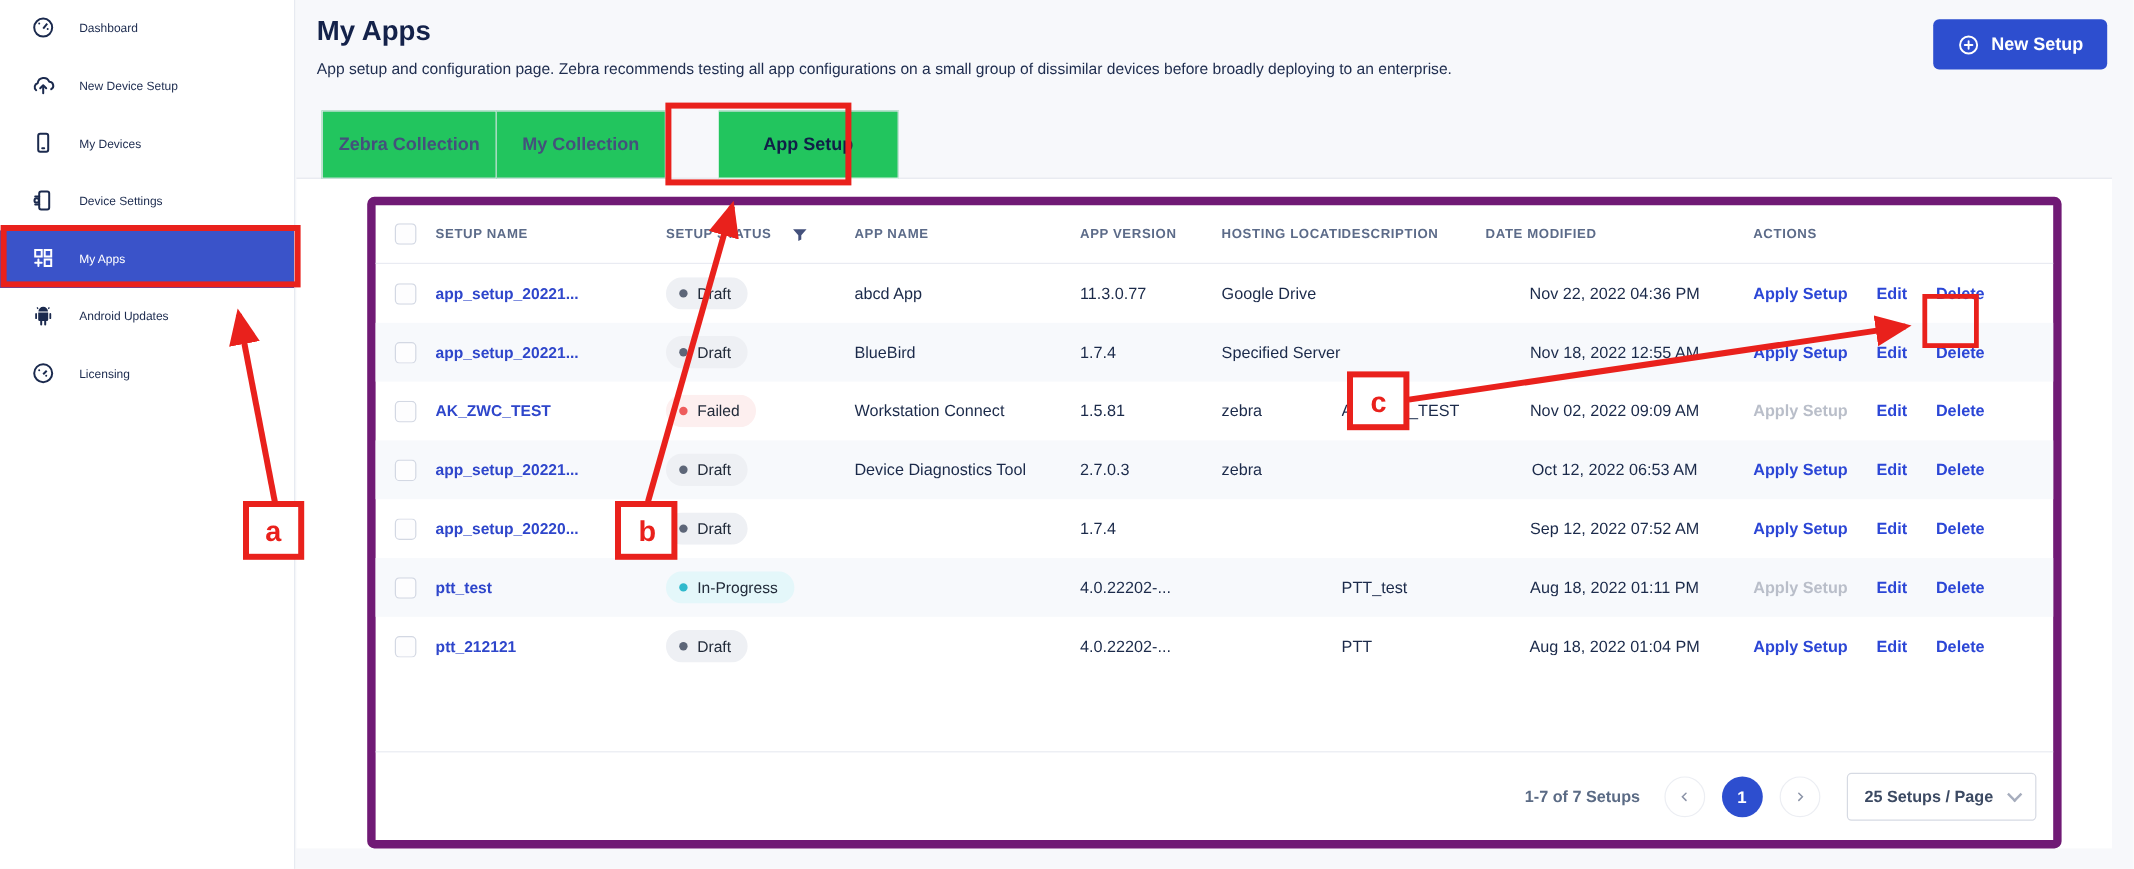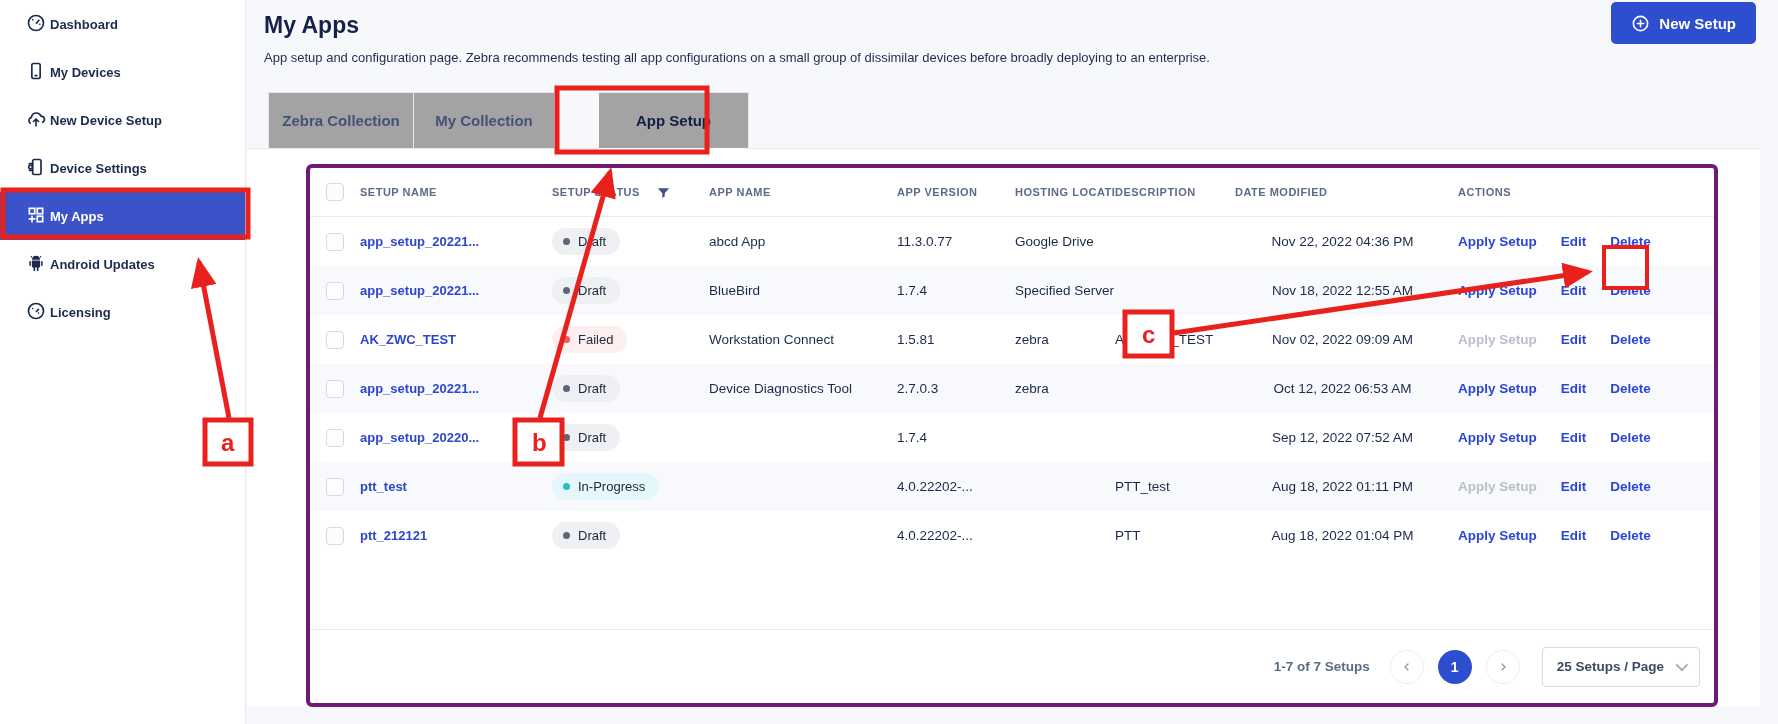--- a/index.html
+++ b/index.html
@@ -11,59 +11,59 @@
     overflow:hidden;
     color:#1b2b4d;
   }
 
   
   .sidebar {
     position:absolute; left:0; top:0; bottom:0; width:246px;
     background:#ffffff; border-right:1px solid #e7eaf1; z-index:2;
   }
   .side-item {
-    height:48px; display:flex; align-items:center; gap:4px;
+    height:48px; display:flex; align-items:center; gap:20px;
     padding-left:26px; cursor:pointer;
-    font-size:13px; font-weight:700; color:#1b2a4e;
+    font-size:10px; font-weight:400; color:#1b2a4e;
   }
   .side-item svg { flex:0 0 auto; }
   .side-item.active { background:#3a53c9; color:#ffffff; }
 
   
   .main { position:absolute; left:247px; top:0; right:0; bottom:0; }
   .page-title { position:absolute; left:17px; top:12px; font-size:23px; font-weight:800; color:#14224a; }
   .page-desc  { position:absolute; left:17px; top:50px; font-size:13px; font-weight:500; color:#1e2c4e; }
   .new-setup-btn {
-    position:absolute; right:22px; top:2px; height:42px; padding:0 20px;
+    position:absolute; right:22px; top:16px; height:42px; padding:0 20px;
     background:#2d4ecf; color:#fff; border:none; border-radius:5px;
     font-family:"Liberation Sans",sans-serif; font-size:15px; font-weight:700;
     display:flex; align-items:center; gap:9px; cursor:pointer;
   }
 
   
   .tabs { position:absolute; left:21px; top:92px; display:flex; z-index:3; }
   .tab {
     height:57px; display:flex; align-items:center; justify-content:center;
-    background:#a3a3a3; border:1px solid #e4e7ee; border-left:none;
+    background:#22c55e; border:1px solid #e4e7ee; border-left:none;
     font-size:15px; font-weight:700; color:#44517c; cursor:pointer;
   }
   .tab:first-child { border-left:1px solid #e4e7ee; }
   .tab.t0 { width:146px; }
   .tab.t1 { width:141px; }
   .tab.t2 { width:150px; }
   .tab.active { color:#101f47; font-weight:800; border-bottom:1px solid #ffffff;margin-left:44px; }
 
   
   .panel {
     position:absolute; left:0px; top:148px; width:1513px; height:559px;
     background:#ffffff; border-top:1px solid #e4e7ee;
   }
   .card {
     position:absolute; left:59px; top:15px; width:1412px; height:543px;
-    border:4px solid #701a75; border-radius:6px; background:#fff;
+    border:7px solid #701a75; border-radius:6px; background:#fff;
     display:flex; flex-direction:column;
   }
   .tr { display:flex; align-items:center; height:49px; flex:0 0 auto; }
   .tr.head { border-bottom:1px solid #e9ebf2; }
   .tr.alt  { background:#f7f9fc; }
   .td { flex:0 0 auto; display:flex; align-items:center; overflow:hidden; white-space:nowrap; }
   .c-check   { width:44px; padding-left:16px; }
   .c-name    { width:198px; padding-left:6px; }
   .c-status  { width:157px; }
   .c-app     { width:188px; }
@@ -133,33 +133,33 @@
   <div class="side-item">
     <span><svg width="20" height="20" viewBox="0 0 24 24" fill="none" stroke="currentColor" stroke-width="2">
           <circle cx="12" cy="12" r="9"></circle>
           <path d="M12 13 L16 8"></path>
           <path d="M8 8 l0.01 0" stroke-linecap="round"></path>
           <path d="M16.5 13.5 l0.01 0" stroke-linecap="round"></path>
         </svg></span>
     <span>Dashboard</span>
   </div>
   <div class="side-item">
-    <span><svg width="20" height="20" viewBox="0 0 24 24" fill="none" stroke="currentColor" stroke-width="2" stroke-linecap="round">
-          <rect x="7" y="3" width="10" height="18" rx="2"></rect>
-          <path d="M11 17.5h2"></path>
-        </svg></span>
-    <span>My Devices</span>
-  </div>
-  <div class="side-item">
     <span><svg width="20" height="20" viewBox="0 0 24 24" fill="none" stroke="currentColor" stroke-width="2" stroke-linecap="round" stroke-linejoin="round">
           <path d="M20 16a4 4 0 0 0-2-7.5 6 6 0 0 0-11.5 1.5A4 4 0 0 0 5 17"></path>
           <path d="M12 20v-7"></path>
           <path d="M9 15l3-3 3 3"></path>
         </svg></span>
     <span>New Device Setup</span>
+  </div>
+  <div class="side-item">
+    <span><svg width="20" height="20" viewBox="0 0 24 24" fill="none" stroke="currentColor" stroke-width="2" stroke-linecap="round">
+          <rect x="7" y="3" width="10" height="18" rx="2"></rect>
+          <path d="M11 17.5h2"></path>
+        </svg></span>
+    <span>My Devices</span>
   </div>
   <div class="side-item">
     <span><svg width="20" height="20" viewBox="0 0 24 24" fill="none" stroke="currentColor" stroke-width="2" stroke-linecap="round">
           <rect x="8" y="3" width="10" height="18" rx="2"></rect>
           <path d="M8 8 H4 M8 16 H4"></path>
           <circle cx="5.5" cy="12" r="2.2"></circle>
         </svg></span>
     <span>Device Settings</span>
   </div>
   <div class="side-item active">

